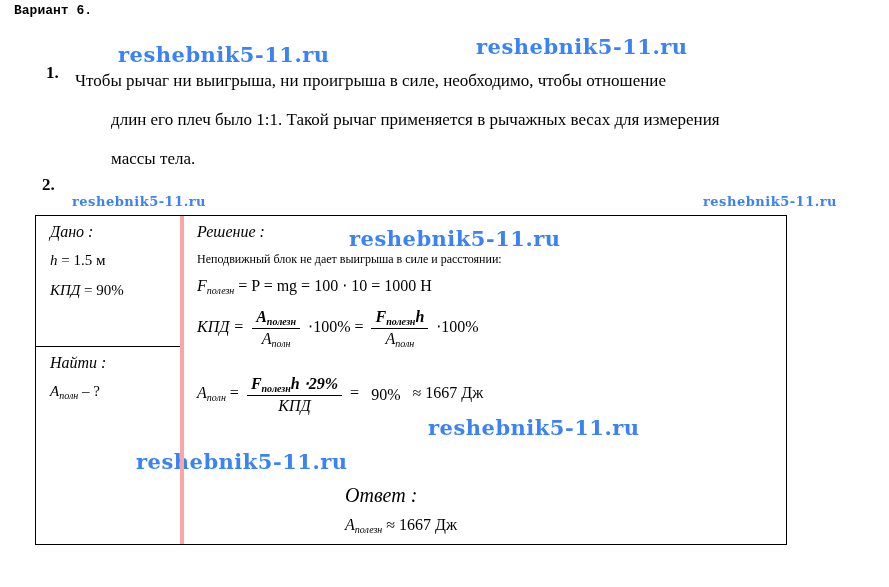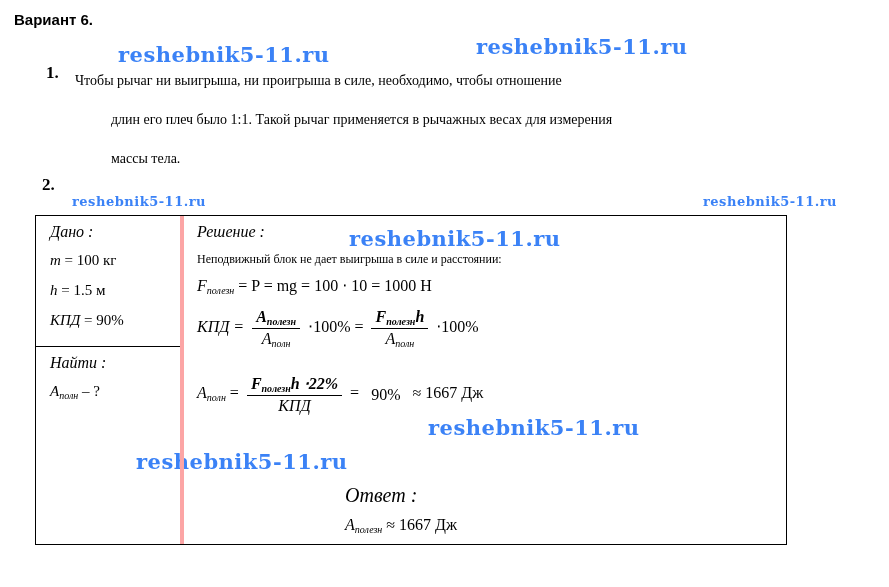--- a/index.html
+++ b/index.html
@@ -31,40 +31,40 @@
     pointer-events: none;
     user-select: none;
   }
   .wm.big { font-size: 21px; }
   .wm.small { font-size: 13px; }
 
   
   .variant-title {
     position: absolute;
     left: 14px;
-    top: 11px;
-    font-size: 15px;
-    font-weight: bold;
-    font-family: Liberation Sans, sans-serif;
+    top: 3px;
+    font-size: 13px;
+    font-weight: bold;
+    font-family: Liberation Mono, monospace;
   }
 
   
   .task1-num {
     position: absolute;
     left: 46px;
     top: 63px;
     font-size: 17px;
     font-weight: bold;
   }
   .task1-body {
     position: absolute;
     left: 75px;
     top: 61px;
     width: 806px;
-    font-size: 14px;
+    font-size: 17px;
     line-height: 39px;
     text-align: left;
   }
   .task1-body .l1 { display: block; }
   .task1-body .l2 { display: block; padding-left: 36px; }
   .task1-body .l3 { display: block; padding-left: 36px; }
 
   .task2-num {
     position: absolute;
     left: 42px;
@@ -204,21 +204,20 @@
     <span class="l3">массы тела.</span>
   </div>
 
   <div class="task2-num">2.</div>
 
   <div class="sol-table">
 
     <div class="sol-left">
       <div class="given-box">
         <span class="lbl-italic">Дано :</span>
-        <span class="given-line"><span class="it">m</span><span class="up"> = 100 кг</span></span>
         <span class="given-line"><span class="it">h</span><span class="up"> = 1.5 м</span></span>
         <span class="given-line"><span class="it">КПД</span><span class="up"> = 90%</span></span>
       </div>
       <div class="find-box">
         <span class="lbl-italic">Найти :</span>
         <span class="given-line"><span class="it">A</span><span class="sub">полн</span><span class="up"> – ?</span></span>
       </div>
     </div>
 
     <div class="sol-right">
@@ -240,21 +239,21 @@
           <span class="num"><span class="it">F</span><span class="sub">полезн</span><span class="it">h</span></span>
           <span class="den"><span class="it">A</span><span class="sub">полн</span></span>
         </span>
         <span>⋅100%</span>
       </span>
 
       <span class="eq" style="margin-top:26px;">
         <span class="it">A</span><span class="sub">полн</span>
         <span>=</span>
         <span class="frac">
-          <span class="num"><span class="it">F</span><span class="sub">полезн</span><span class="it">h ⋅22%</span></span>
+          <span class="num"><span class="it">F</span><span class="sub">полезн</span><span class="it">h ⋅29%</span></span>
           <span class="den"><span class="it">КПД</span></span>
         </span>
         <span>=</span>
         <span class="frac">
           <span class="den">90%</span>
         </span>
         <span>≈ 1667 Дж</span>
       </span>
 
       <span class="answer-label">Ответ :</span>

